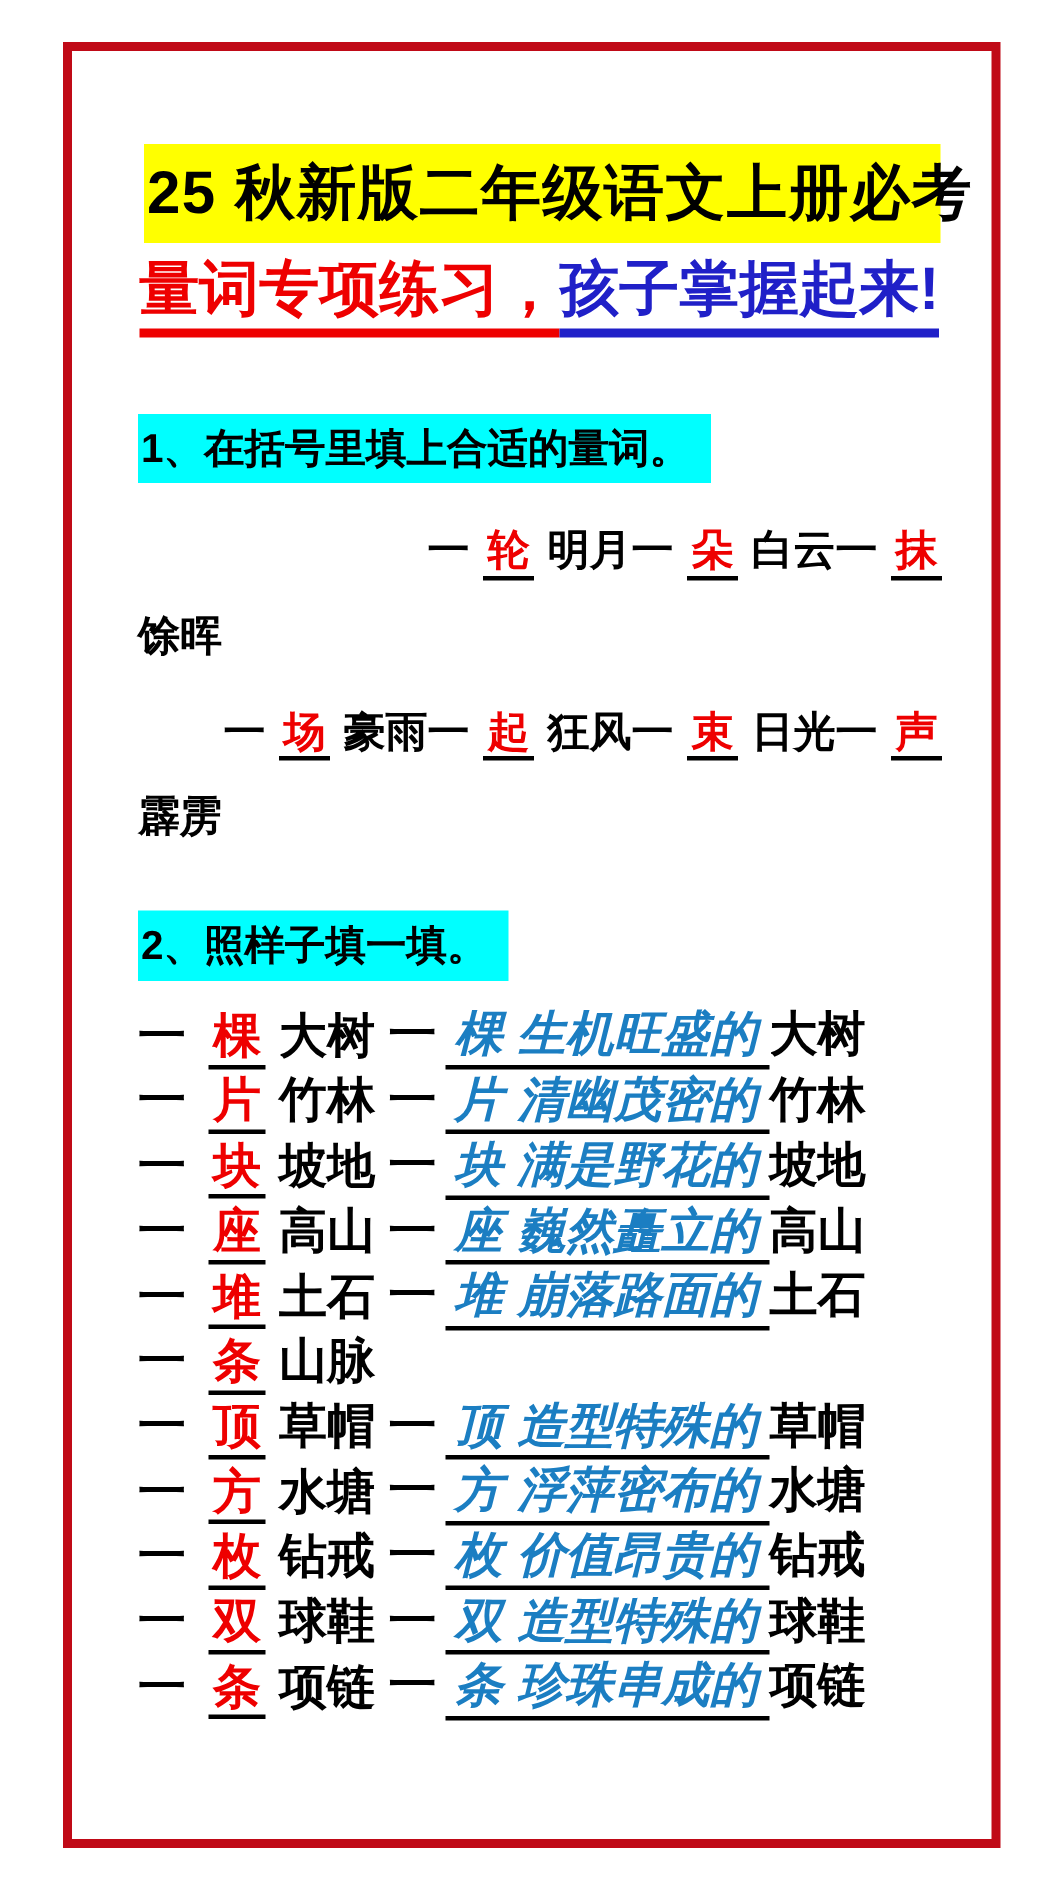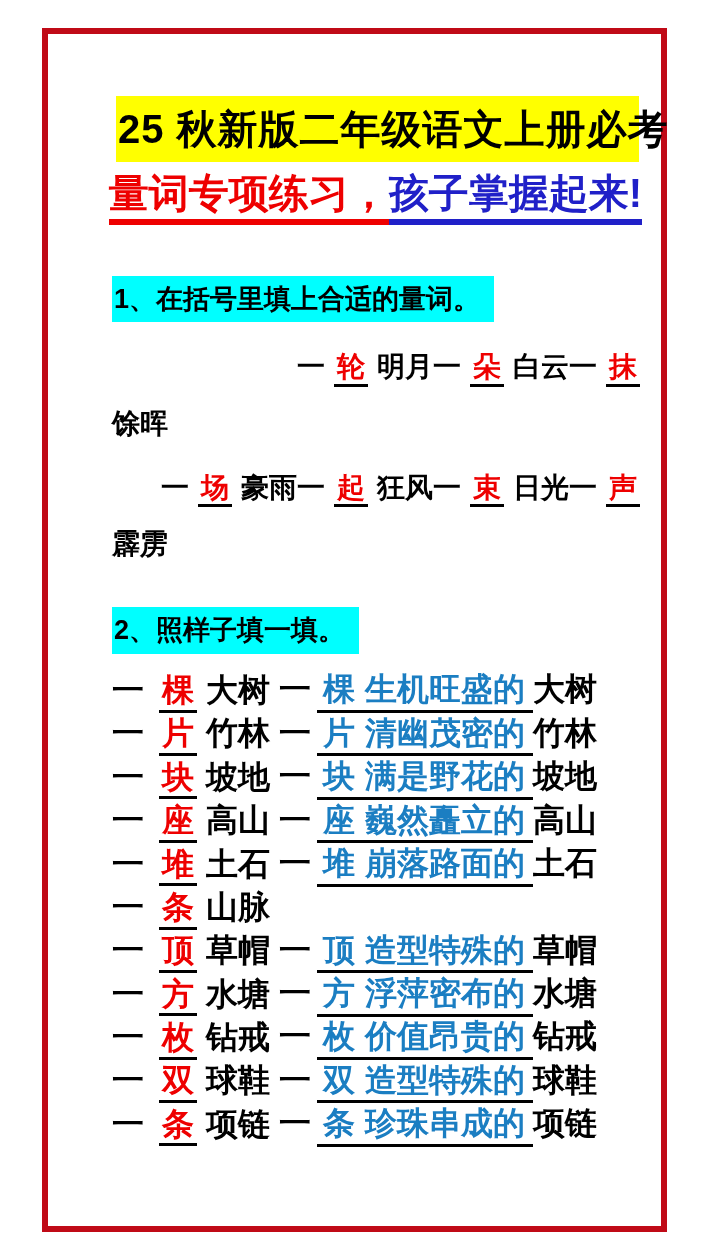--- a/index.html
+++ b/index.html
@@ -14,21 +14,21 @@
   html,body{margin:0;padding:0;}
   body{
     width:709px;height:1260px;background:#ffffff;position:relative;
     font-family:"Liberation Sans","DejaVu Sans",sans-serif;
     font-weight:bold;color:#000;
   }
   .frame{
     position:absolute;left:42px;top:28px;width:625px;height:1204px;
     border:6px solid var(--frame_red);background:#fff;
   }
-  .content{padding:0 0 0 22px;margin-left:20px;}
+  .content{padding:0 12px 0 22px;}
   .title{
     margin:62px 22px 0 26px;background:var(--title_highlight);
     font-size:40px;line-height:1.15;text-align:center;padding:10px 2px;
     letter-spacing:1px;white-space:nowrap;
   }
   .subtitle{margin-top:8px;text-align:center;font-size:40px;line-height:1.15;white-space:nowrap;}
   .sub-red{color:var(--measure_red);border-bottom:6px solid var(--measure_red);padding-bottom:4px;}
   .sub-blue{color:var(--subtitle_blue);border-bottom:6px solid var(--subtitle_blue);padding-bottom:4px;}
   .heading{
     display:inline-block;background:var(--section_highlight);
@@ -46,21 +46,21 @@
     color:var(--measure_red);border-bottom:3px solid #000;
     padding:0 3px 2px 3px;margin:0 9px;display:inline-block;line-height:1.05;
   }
   .rows{margin:16px 12px 0 22px;}
   .row{display:flex;align-items:flex-end;height:43.4px;font-size:32px;}
   .row-left{width:167px;flex-shrink:0;white-space:nowrap;}
   .row-right{white-space:nowrap;}
   .one-gap{margin-right:6px;}
   .blank{
     display:inline-block;border-bottom:3px solid #000;
-    padding:0 8px 3px 6px;margin-left:6px;line-height:1.05;
+    padding:0 8px 3px 6px;margin-left:6px;line-height:1.05;font-style:italic;
   }
   .ans{color:var(--answer_blue);}
   .ans-mod{margin-left:10px;}
   .tail{color:#000;}
 </style>
 </head>
 <body>
 
 <div class="frame">
   <div class="content">

